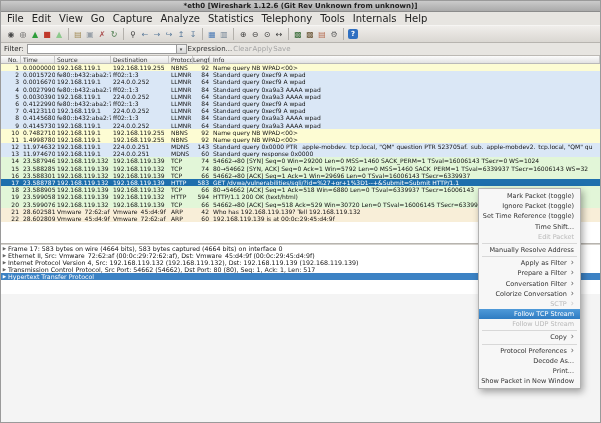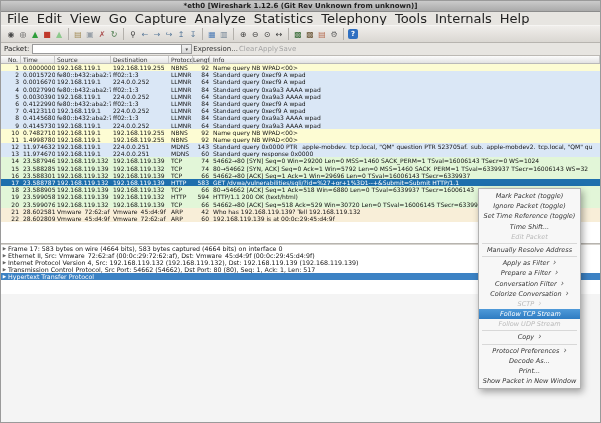--- a/index.html
+++ b/index.html
@@ -8,21 +8,21 @@
   .window { position:relative; width:601px; height:423px; overflow:hidden;
             background:#f4f4f4; border:1px solid #9a9a9a; display:flex; flex-direction:column; }
 
   
   .titlebar { height:11px; flex:0 0 11px; background:linear-gradient(#cbcbcb,#aaaaaa);
               border-bottom:1px solid #8c8c8c; text-align:center;
               font-size:7px; font-weight:bold; color:#1d1d1d; line-height:10px; }
 
   
   .menubar { height:13px; flex:0 0 13px; background:#e7e5e1; display:flex; align-items:center;
-             font-size:13px; color:#222; padding-left:2px;text-align:right; }
+             font-size:10px; color:#222; padding-left:2px;text-align:right; }
   .menubar span { padding:0 4px; line-height:13px; }
 
   
   .toolbar { height:18px; flex:0 0 18px; background:linear-gradient(#f0eeeb,#dad7d2);
              border-top:1px solid #f6f5f3; border-bottom:1px solid #b7b4af;
              display:flex; align-items:center; padding-left:4px; }
   .tbicon { width:12px; height:13px; font-size:8px; line-height:13px; text-align:center;
             border-radius:2px; }
   .tbsep { width:1px; height:12px; background:#b3b0ab; margin:0 3px; }
   .help-badge { background:#2f6fc1; color:#fff !important; font-weight:bold; border-radius:2px;
@@ -66,21 +66,21 @@
   .detail-row.selected .expander { color:#fff; }
 
   .bottom-pane { flex:1 1 auto; background:#f4f4f4; }
 
   
   .context-menu { position:absolute; left:477px; top:187px; width:103px;
                   background:#f7f7f7; border:1px solid #b2b2b2;
                   box-shadow:2px 3px 7px rgba(0,0,0,0.35); padding:2px 0;
                   font-size:6.5px; color:#333; z-index:10; }
   .menu-item { height:10.2px; line-height:10.2px; padding:0 6px; display:flex;
-               justify-content:center; align-items:center; white-space:nowrap; overflow:hidden;font-style:italic; }
+               justify-content:flex-end; align-items:center; white-space:nowrap; overflow:hidden; }
   .menu-item .sub-arrow { font-size:8px; color:#555; margin-left:4px; }
   .menu-item.disabled { color:#b9b9b9; }
   .menu-item.disabled .sub-arrow { color:#c6c6c6; }
   .menu-item.highlighted { background:linear-gradient(#4f9ad9,#2f7cc2); color:#fff;padding-left:8px; }
   .menu-sep { height:1px; background:#d8d8d8; margin:1px 3px; }
 </style>
 </head>
 <body>
 
 <div class="window">
@@ -132,21 +132,21 @@
       <div class="tbsep"></div>
       <span class="tbicon" style="color: rgb(59, 110, 59);">▩</span>
       <span class="tbicon" style="color: rgb(110, 90, 59);">▩</span>
       <span class="tbicon" style="color: rgb(181, 103, 74);">▤</span>
       <span class="tbicon" style="color: rgb(102, 102, 102);">⚙</span>
       <div class="tbsep"></div>
       <span class="tbicon help-badge" style="color: rgb(255, 255, 255);">?</span>
     </div>
 
   <div class="filterbar">
-    <span>Packet:</span>
+    <span>Filter:</span>
     <input class="filter-input" value="" style="">
     <div class="filter-drop">▾</div>
     <span class="filter-btn">Expression...</span>
     <span class="filter-btn disabled">Clear</span>
     <span class="filter-btn disabled">Apply</span>
     <span class="filter-btn disabled">Save</span>
   </div>
 
   <div class="packet-list">
     <div class="plist-header">

